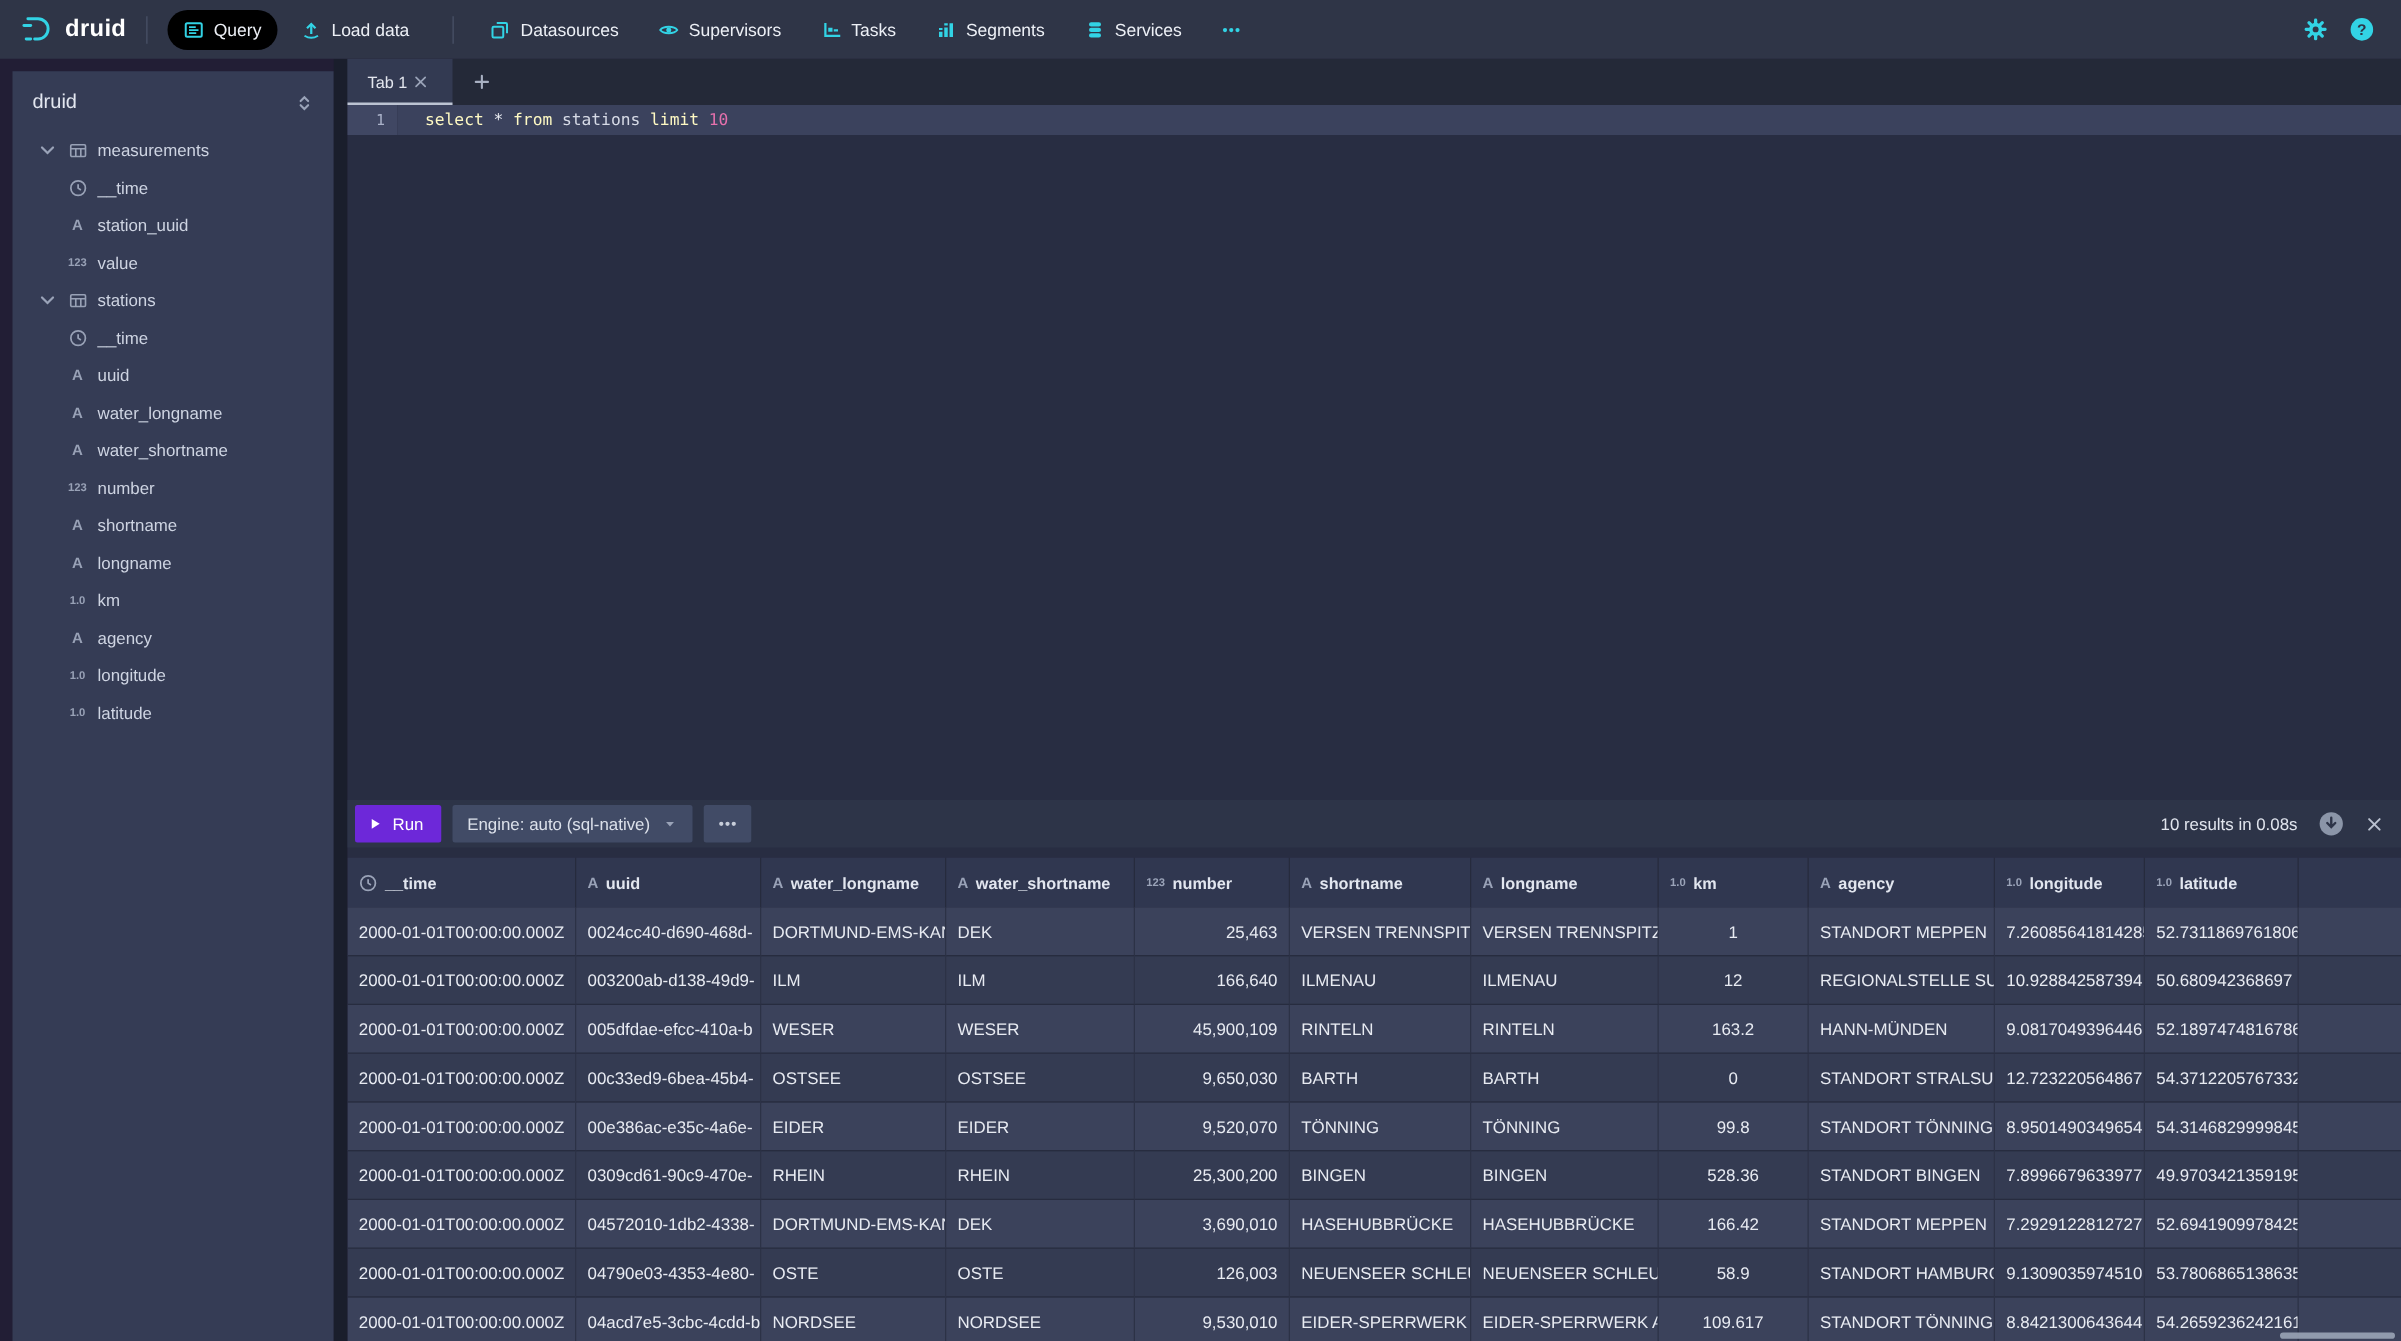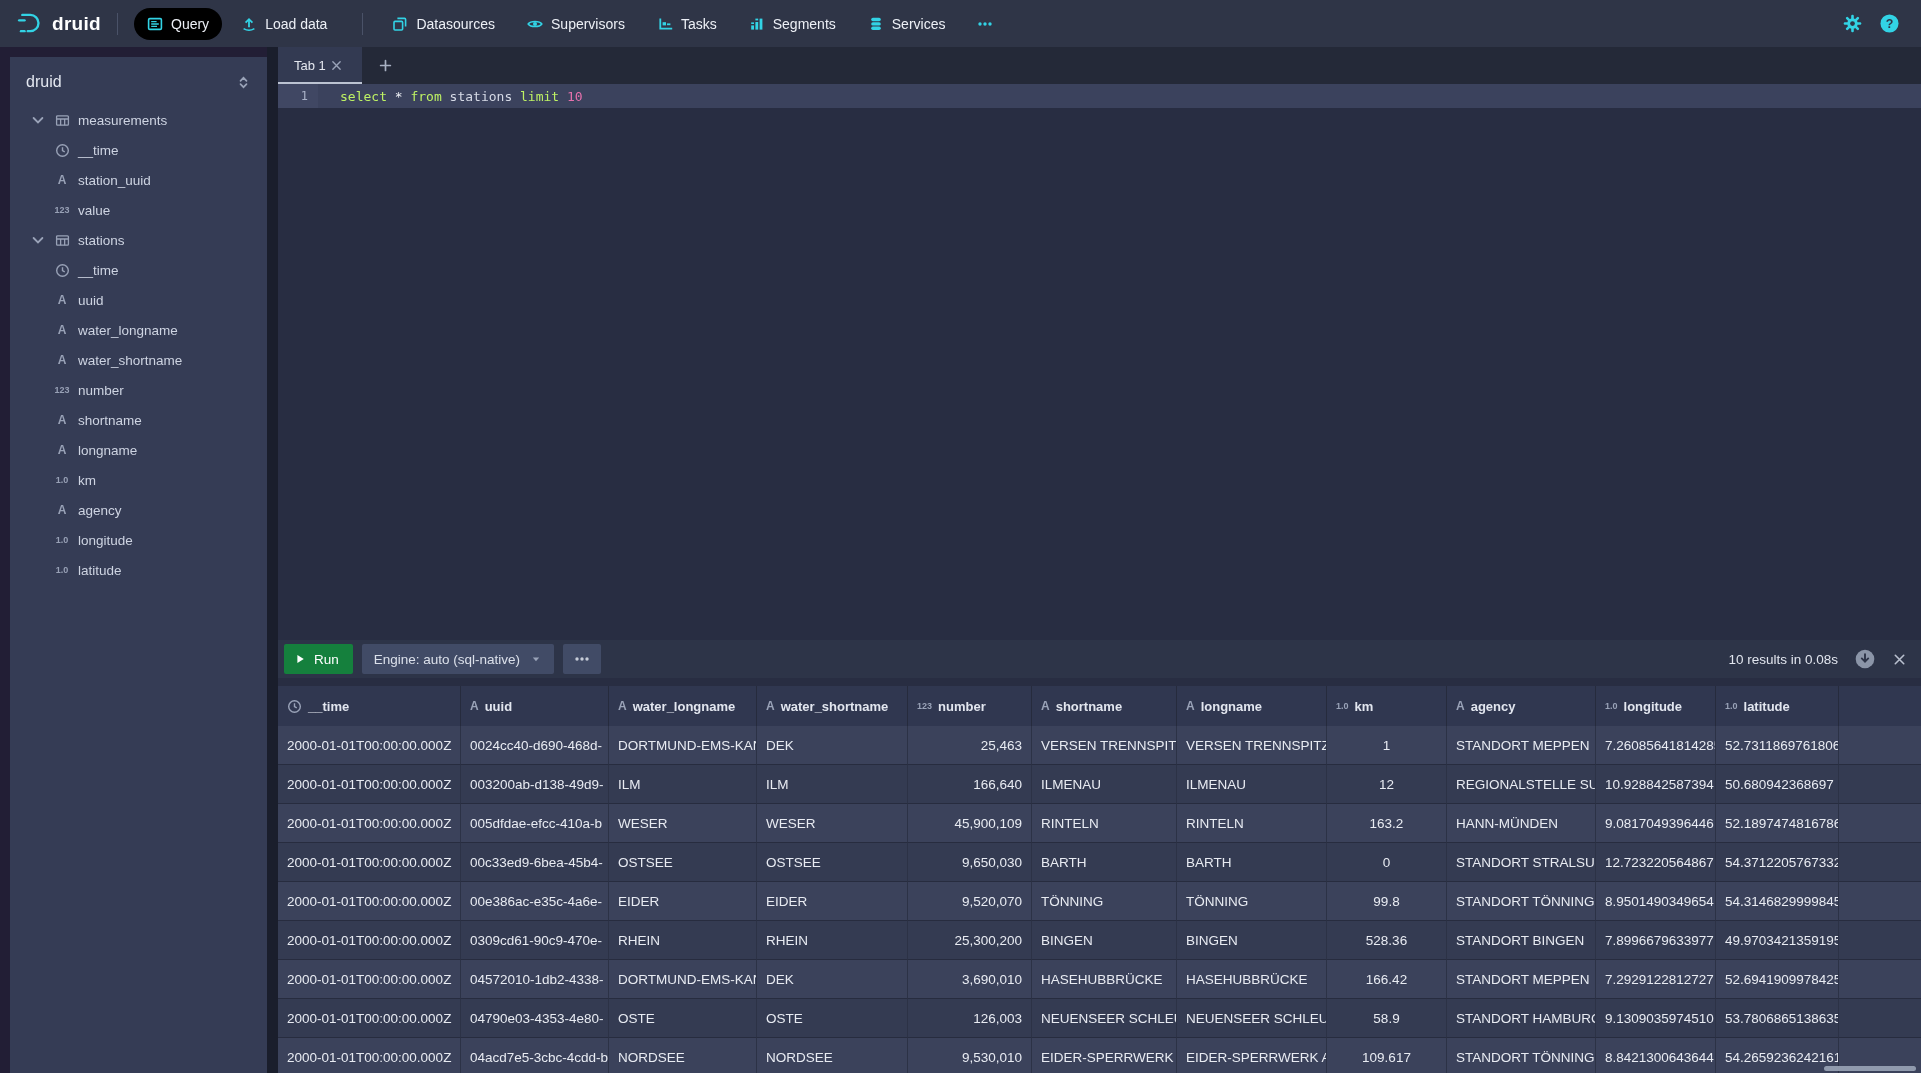--- a/index.html
+++ b/index.html
@@ -75,32 +75,32 @@
   .code-line{ display:flex; height:24px; }
   .gutter{
     width:40px; background:#404763; color:#a9b1c8;
     font-family:"DejaVu Sans Mono", monospace; font-size:12px;
     display:flex; align-items:center; justify-content:flex-end; padding-right:10px;
   }
   .code-text{
     flex:1; background:#3b425d; display:flex; align-items:center; padding-left:22px;
     font-family:"DejaVu Sans Mono", monospace; font-size:13px; white-space:pre; color:#d6dae6;
   }
-  .tok-keyword{ color:#bef264; }
+  .tok-keyword{ color:#fef9c3; }
   .tok-number{ color:#e671ad; }
   .tok-operator{ color:#eef0f5; }
   .tok-plain{ color:#d6dae6; }
 
   
   .runbar{
     position:absolute; left:0; right:0; top:593px; height:38px; background:#2d3448;
     display:flex; align-items:center; padding:0 14px 0 6px;
   }
   .run-btn{
-    height:30px; padding:0 14px 0 10px; background:#15803d; border-radius:2px;
+    height:30px; padding:0 14px 0 10px; background:#6d28d9; border-radius:2px;
     display:flex; align-items:center; gap:8px; cursor:pointer;
   }
   .run-btn .lbl{ color:#ffffff; font-size:13.5px; }
   .play-icon{ width:12px; height:12px; color:#ffffff; }
   .engine-btn{
     height:30px; margin-left:9px; padding:0 12px; background:#414b66; border-radius:2px;
     display:flex; align-items:center; gap:10px; cursor:pointer;
   }
   .engine-btn .lbl{ font-size:13.5px; color:#dbe0ea; }
   .caret-icon{ width:12px; height:12px; color:#9aa3b8; }

